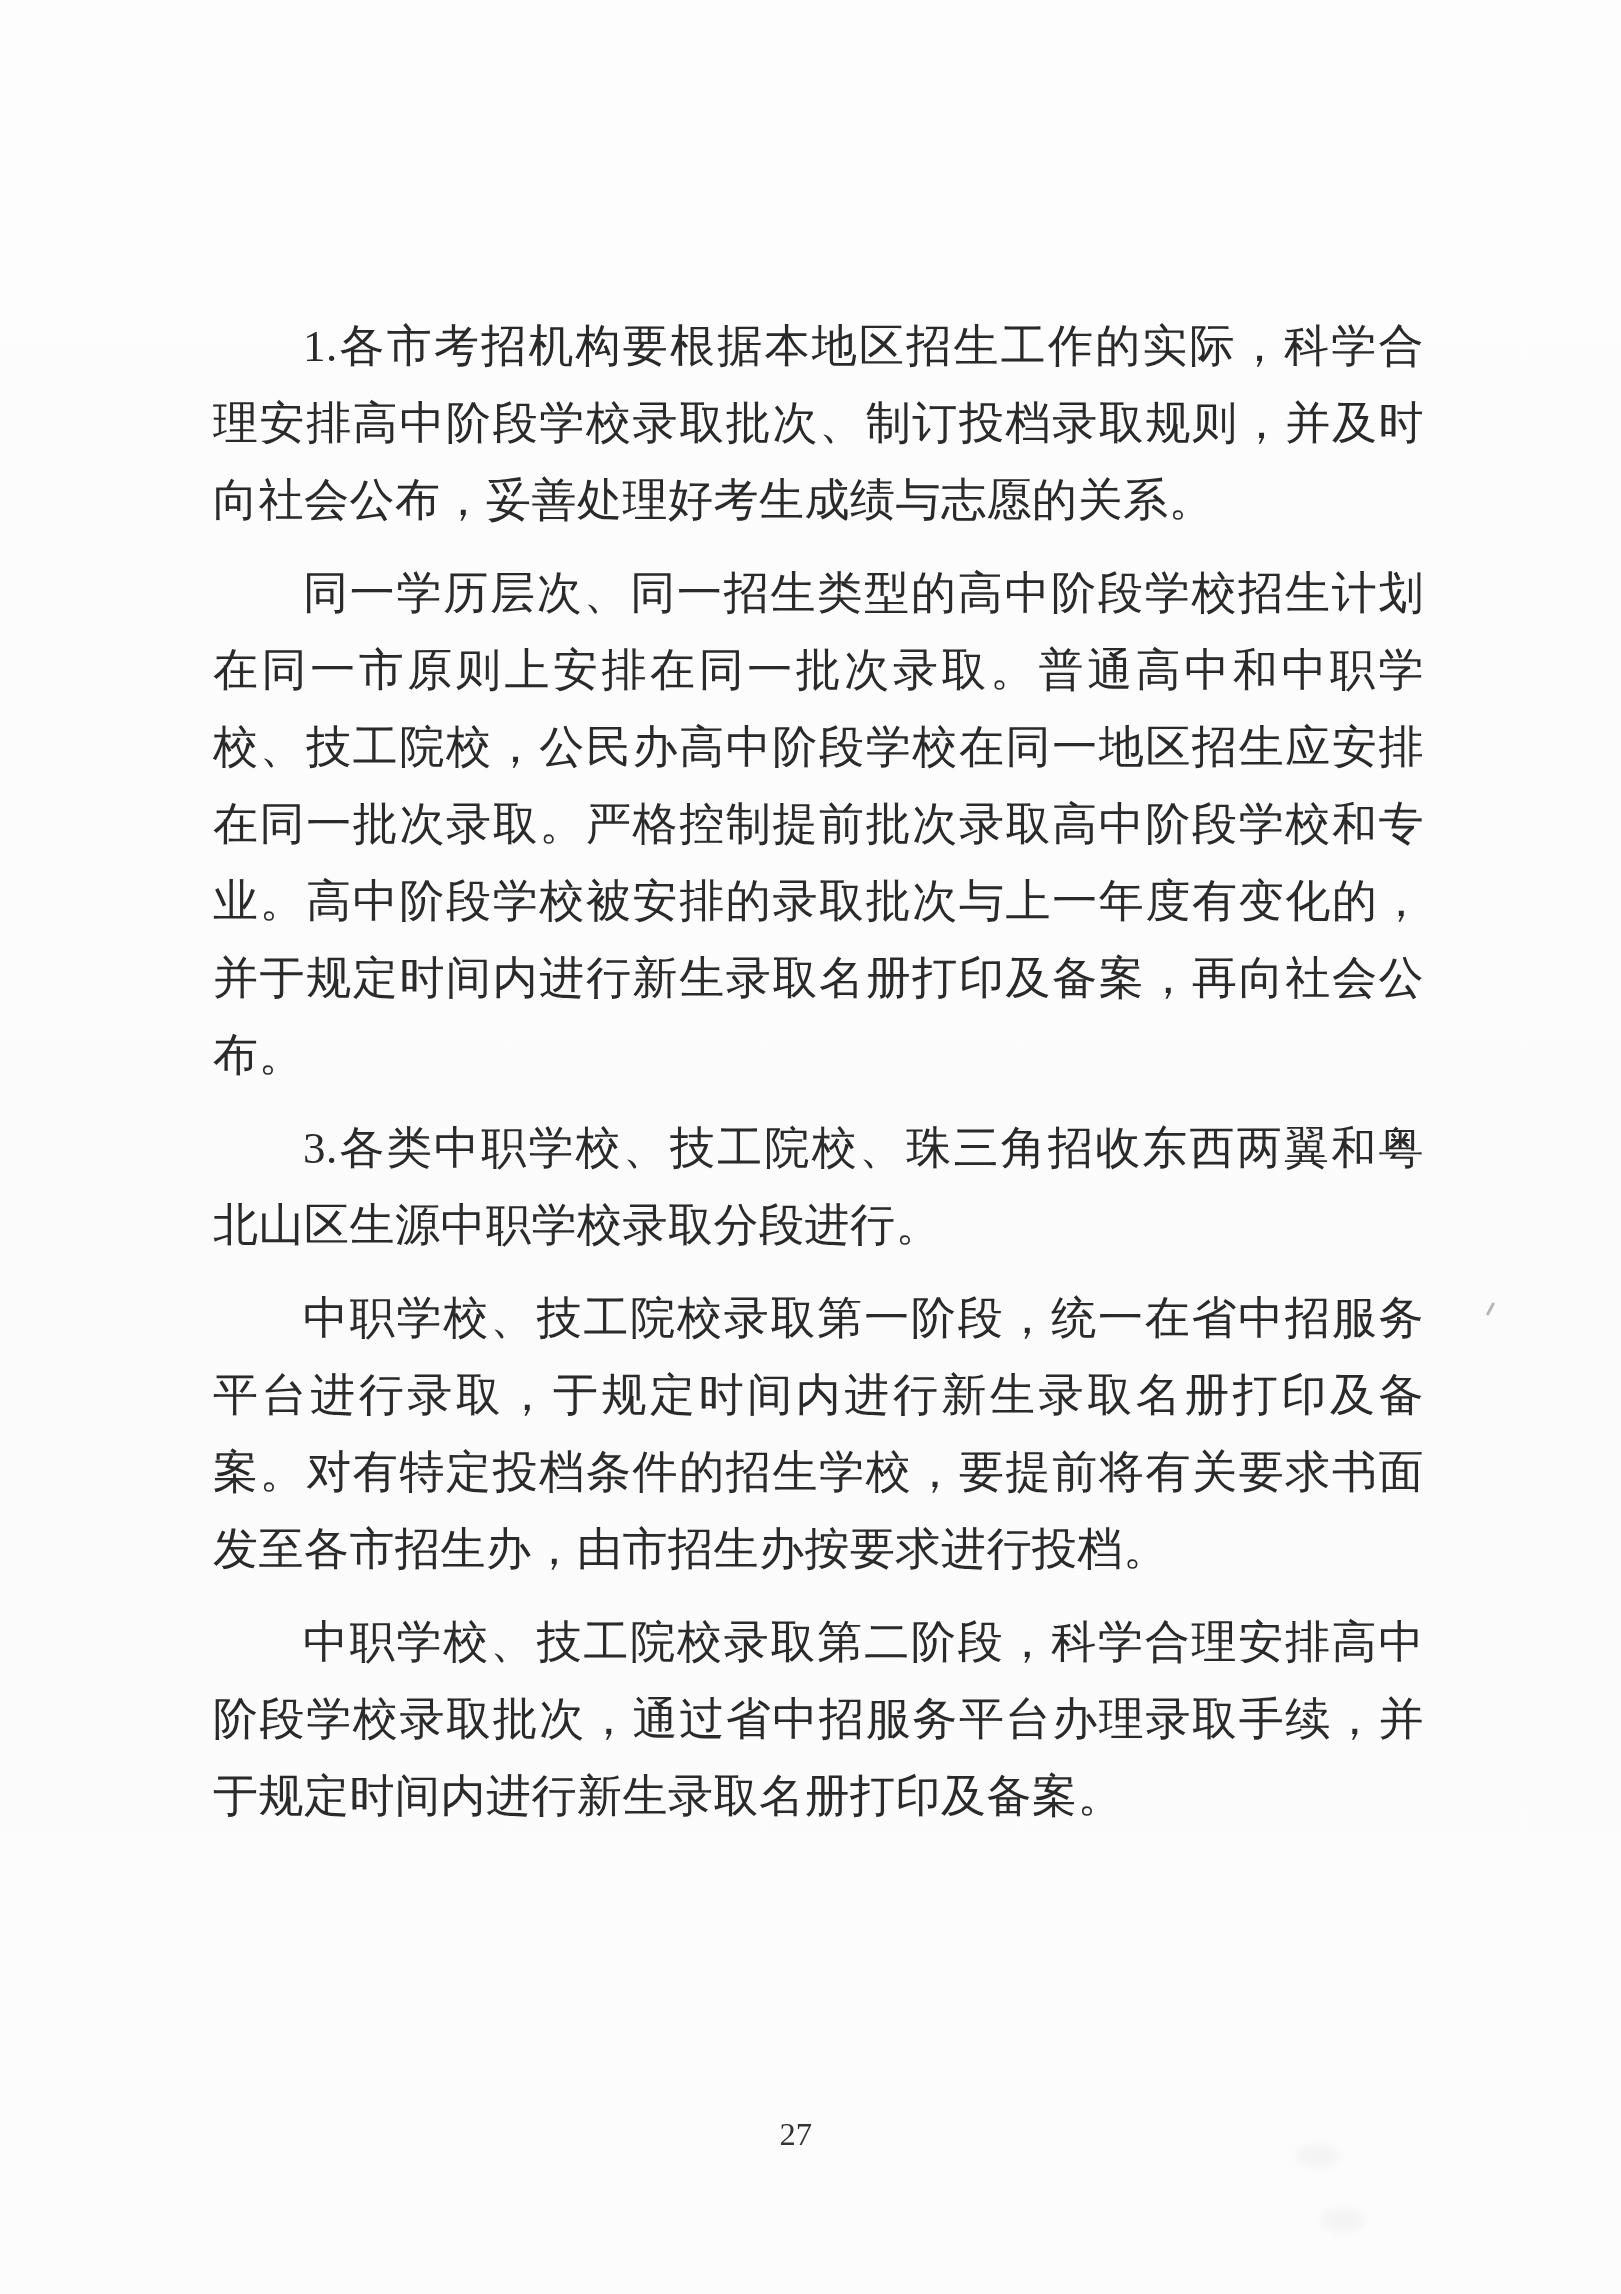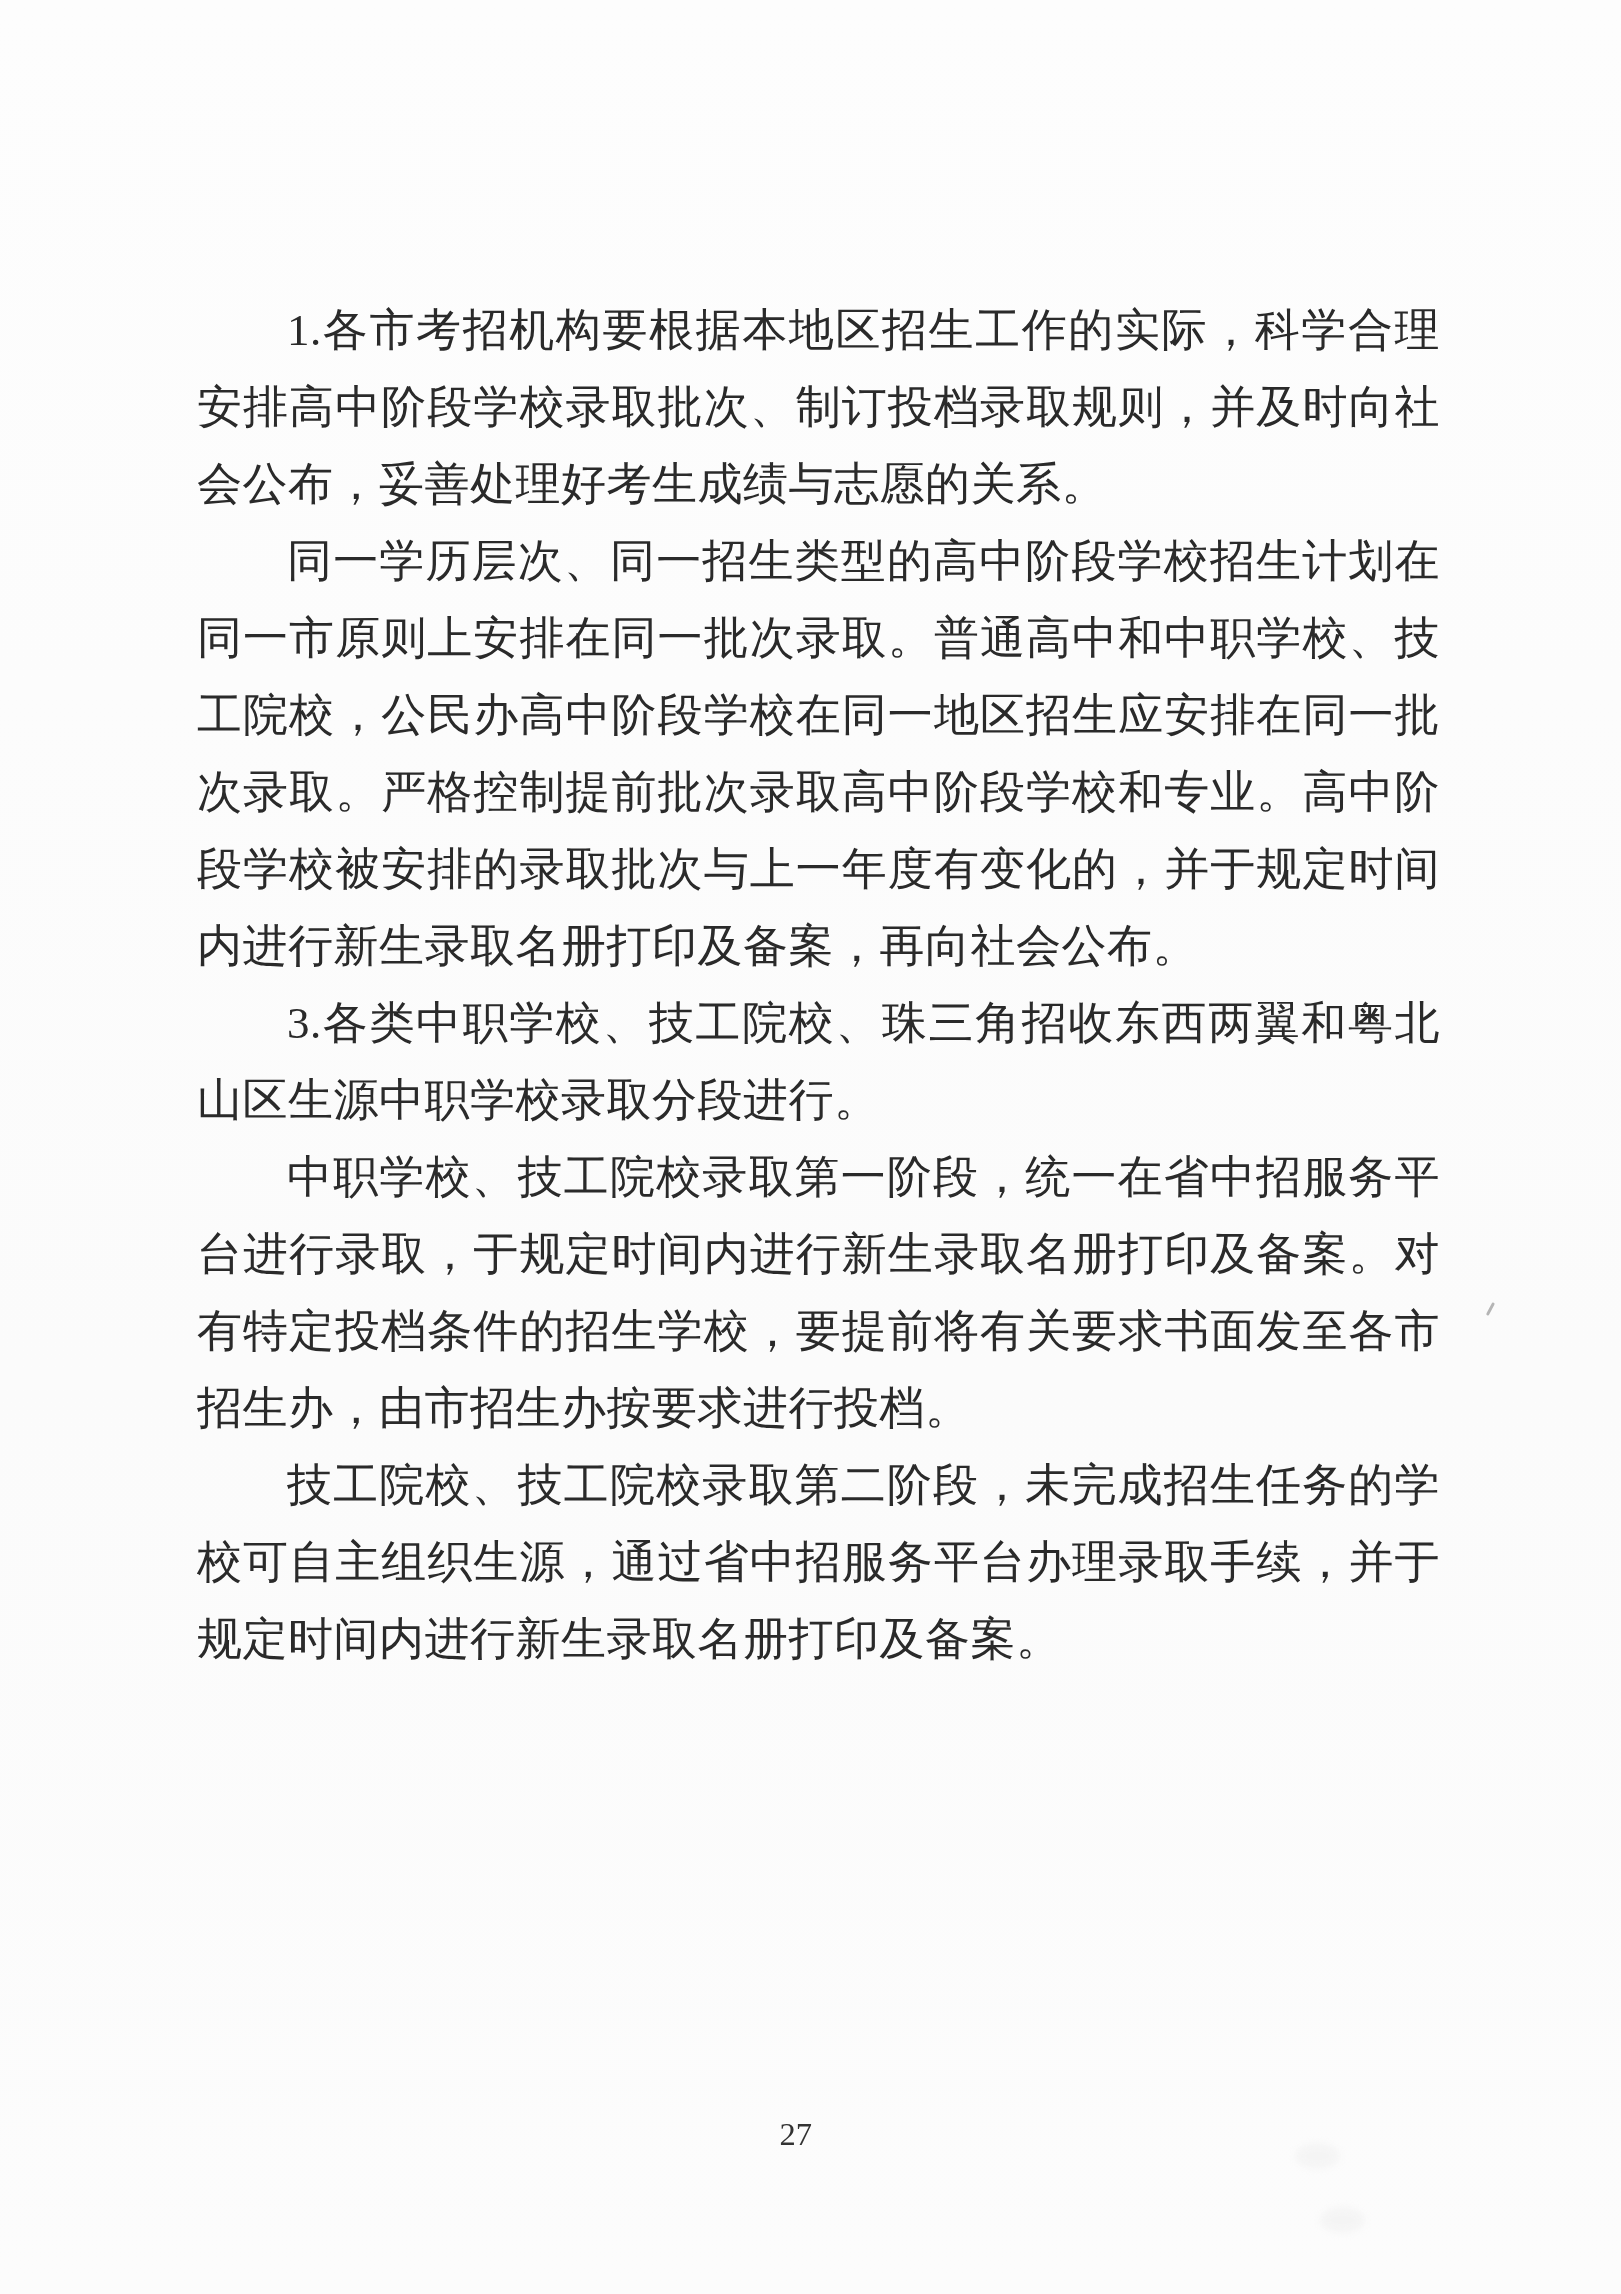--- a/index.html
+++ b/index.html
@@ -19,21 +19,21 @@
     inset: 0;
     background: linear-gradient(180deg, #fdfdfd 0%, #fbfbfb 60%, #fcfcfc 100%);
   }
   .text-block {
     position: absolute;
     left: 197px;
     top: 292px;
     width: 1243px;
   }
   .text-block p {
-    margin: 0;
+    margin: 16px;
     padding: 0;
     text-indent: 2em;
     font-size: 45px;
     line-height: 77px;
     text-align: justify;
     text-justify: inter-ideograph;
     color: #2a2a2a;
     letter-spacing: 0.5px;
   }
   .page-number {
@@ -72,21 +72,21 @@
 </head>
 <body>
 
 <div class="page">
 
   <div class="text-block">
     <p>1.各市考招机构要根据本地区招生工作的实际，科学合理安排高中阶段学校录取批次、制订投档录取规则，并及时向社会公布，妥善处理好考生成绩与志愿的关系。</p>
     <p>同一学历层次、同一招生类型的高中阶段学校招生计划在同一市原则上安排在同一批次录取。普通高中和中职学校、技工院校，公民办高中阶段学校在同一地区招生应安排在同一批次录取。严格控制提前批次录取高中阶段学校和专业。高中阶段学校被安排的录取批次与上一年度有变化的，并于规定时间内进行新生录取名册打印及备案，再向社会公布。</p>
     <p>3.各类中职学校、技工院校、珠三角招收东西两翼和粤北山区生源中职学校录取分段进行。</p>
     <p>中职学校、技工院校录取第一阶段，统一在省中招服务平台进行录取，于规定时间内进行新生录取名册打印及备案。对有特定投档条件的招生学校，要提前将有关要求书面发至各市招生办，由市招生办按要求进行投档。</p>
-    <p>技工院校、技工院校录取第二阶段，未完成招生任务的学校可自主组织生源，通过省中招服务平台办理录取手续，并于规定时间内进行新生录取名册打印及备案。</p>
+    <p>中职学校、技工院校录取第二阶段，科学合理安排高中阶段学校录取批次，通过省中招服务平台办理录取手续，并于规定时间内进行新生录取名册打印及备案。</p>
   </div>
 
   <div class="scan-speck"></div>
   <div class="scan-smudge smudge-1"></div>
   <div class="scan-smudge smudge-2"></div>
 
   <div class="page-number">27</div>
 
 </div>
 

